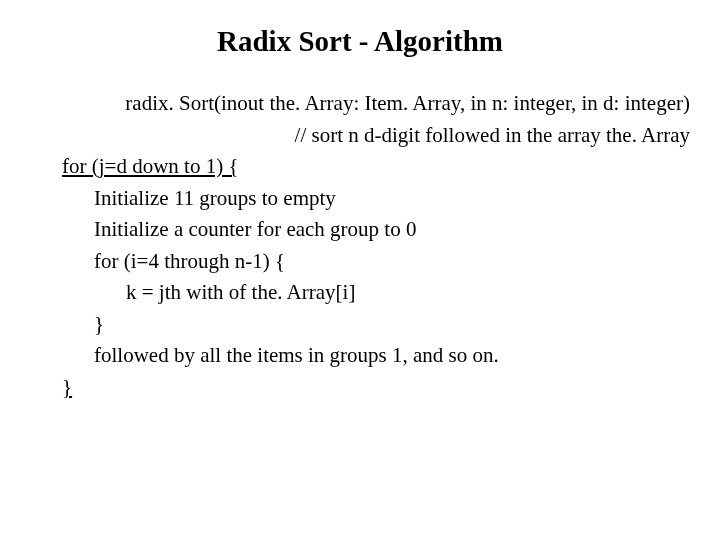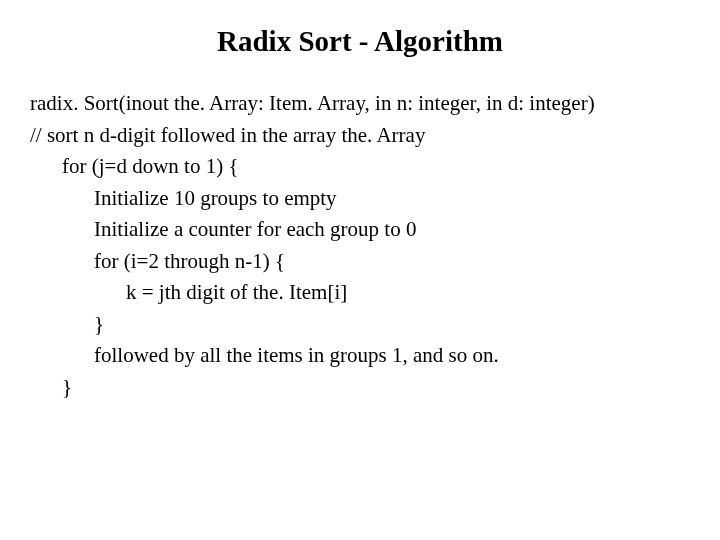--- a/index.html
+++ b/index.html
@@ -22,34 +22,34 @@
       font-weight: bold;
       margin-bottom: 30px;
     }
     .code-block {
       font-size: 21px;
       line-height: 1.5;
     }
     .line {
       white-space: pre-wrap;
     }
-    .ind0 { padding-left: 0; }
-    .ind1 { padding-left: 32px; }
+    .ind0 { padding-left: 0; text-align: right; }
+    .ind1 { padding-left: 32px; text-decoration: underline; }
     .ind2 { padding-left: 64px; }
     .ind3 { padding-left: 96px; }
   </style>
 </head>
 <body>
 
 <div class="title">Radix Sort - Algorithm</div>
 
 <div class="code-block">
   <div class="line ind0">radix. Sort(inout the. Array: Item. Array, in n: integer, in d: integer)</div>
   <div class="line ind0">// sort n d-digit followed in the array the. Array</div>
   <div class="line ind1">for (j=d down to 1) {</div>
-  <div class="line ind2">Initialize 10 groups to empty</div>
+  <div class="line ind2">Initialize 11 groups to empty</div>
   <div class="line ind2">Initialize a counter for each group to 0</div>
-  <div class="line ind2">for (i=2 through n-1) {</div>
-  <div class="line ind3">k = jth digit of the. Item[i]</div>
+  <div class="line ind2">for (i=4 through n-1) {</div>
+  <div class="line ind3">k = jth with of the. Array[i]</div>
   <div class="line ind2">}</div>
   <div class="line ind2">followed by all the items in groups 1, and so on.</div>
   <div class="line ind1">}</div>
 </div>
 
 </body></html>

